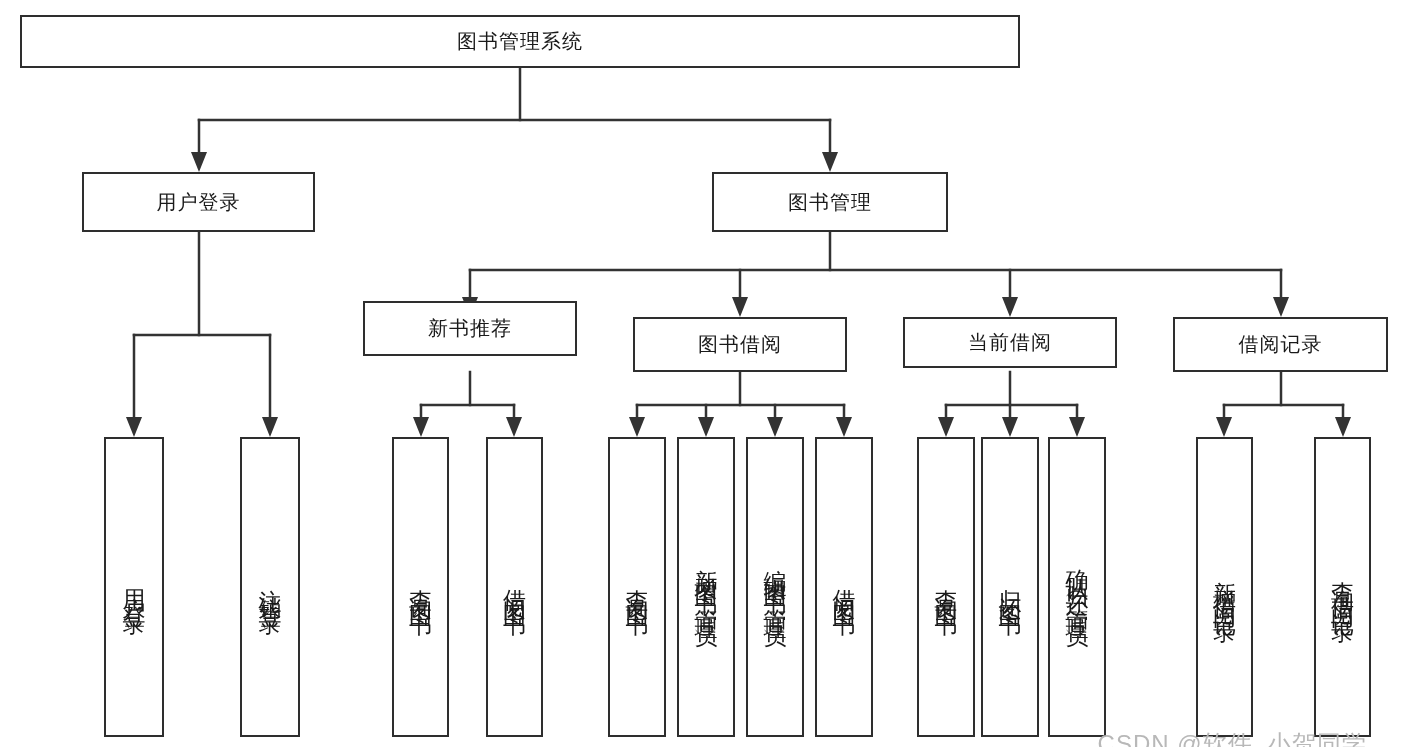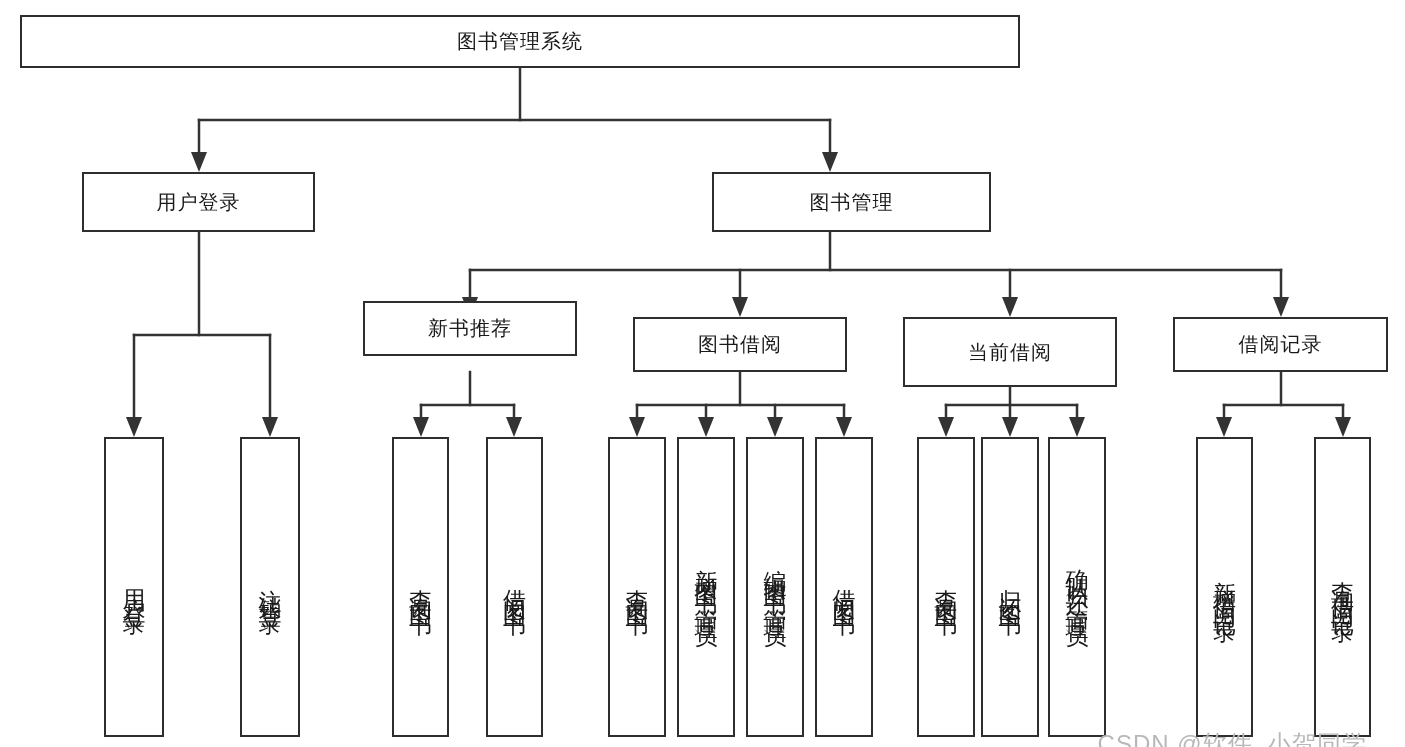--- a/index.html
+++ b/index.html
@@ -118,31 +118,31 @@
     <polygon points="1335,417 1351,417 1343,437"></polygon>
   </svg>
 
   <div class="box" style="left:20px; top:15px; width:1000px; height:53px;">
     <span class="hlabel">图书管理系统</span>
   </div>
 
   <div class="box" style="left:82px; top:172px; width:233px; height:60px;">
     <span class="hlabel">用户登录</span>
   </div>
-  <div class="box" style="left:712px; top:172px; width:279px; height:60px;">
+  <div class="box" style="left:712px; top:172px; width:236px; height:60px;">
     <span class="hlabel">图书管理</span>
   </div>
 
   <div class="box" style="left:363px; top:301px; width:214px; height:55px;">
     <span class="hlabel">新书推荐</span>
   </div>
   <div class="box" style="left:633px; top:317px; width:214px; height:55px;justify-content:center;">
     <span class="hlabel">图书借阅</span>
   </div>
-  <div class="box" style="left:903px; top:317px; width:214px; height:70px;">
+  <div class="box" style="left:903px; top:317px; width:214px; height:51px;">
     <span class="hlabel">当前借阅</span>
   </div>
   <div class="box" style="left:1173px; top:317px; width:215px; height:55px;">
     <span class="hlabel">借阅记录</span>
   </div>
 
   <div class="box leaf" style="left:104px; top:437px; width:60px; height:300px;">
     <span class="vlabel">用户登录</span>
   </div>
   <div class="box leaf" style="left:240px; top:437px; width:60px; height:300px;">

